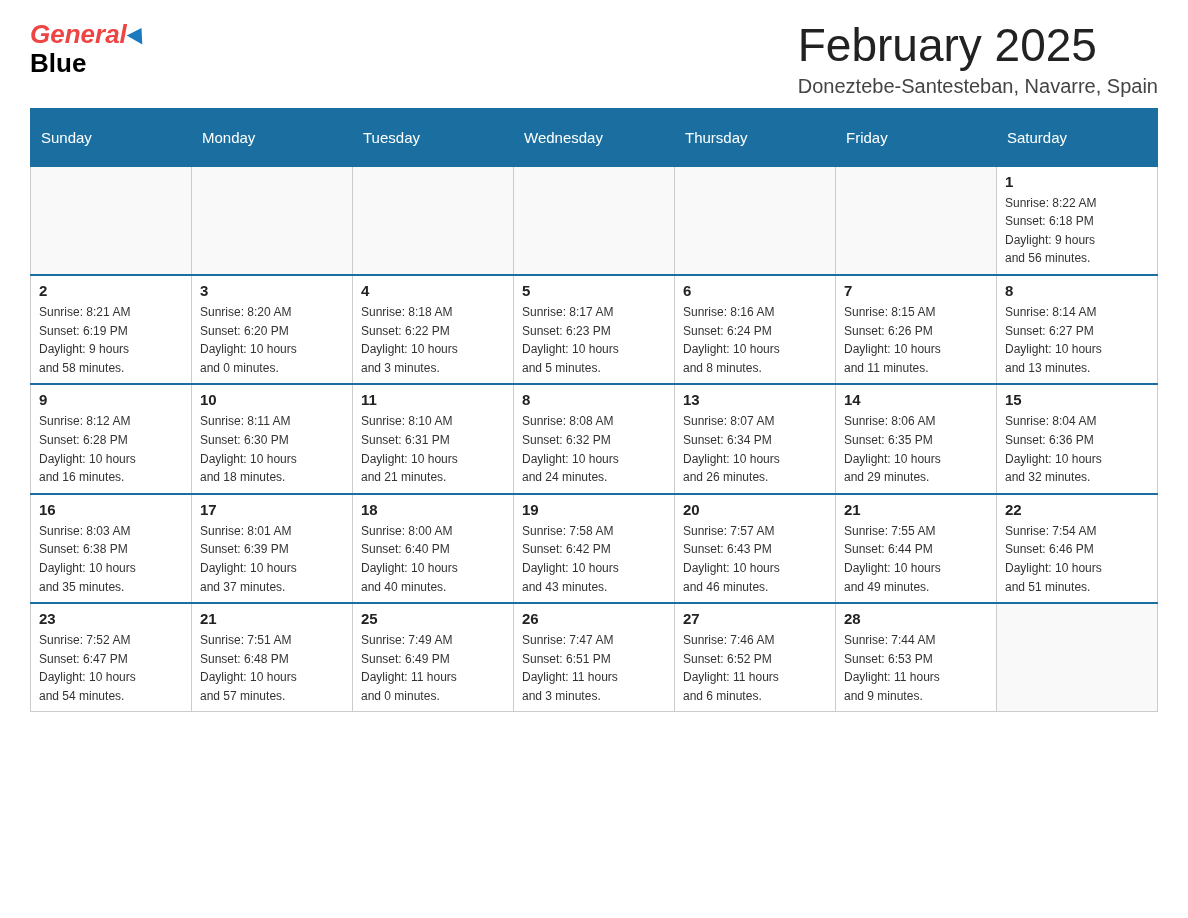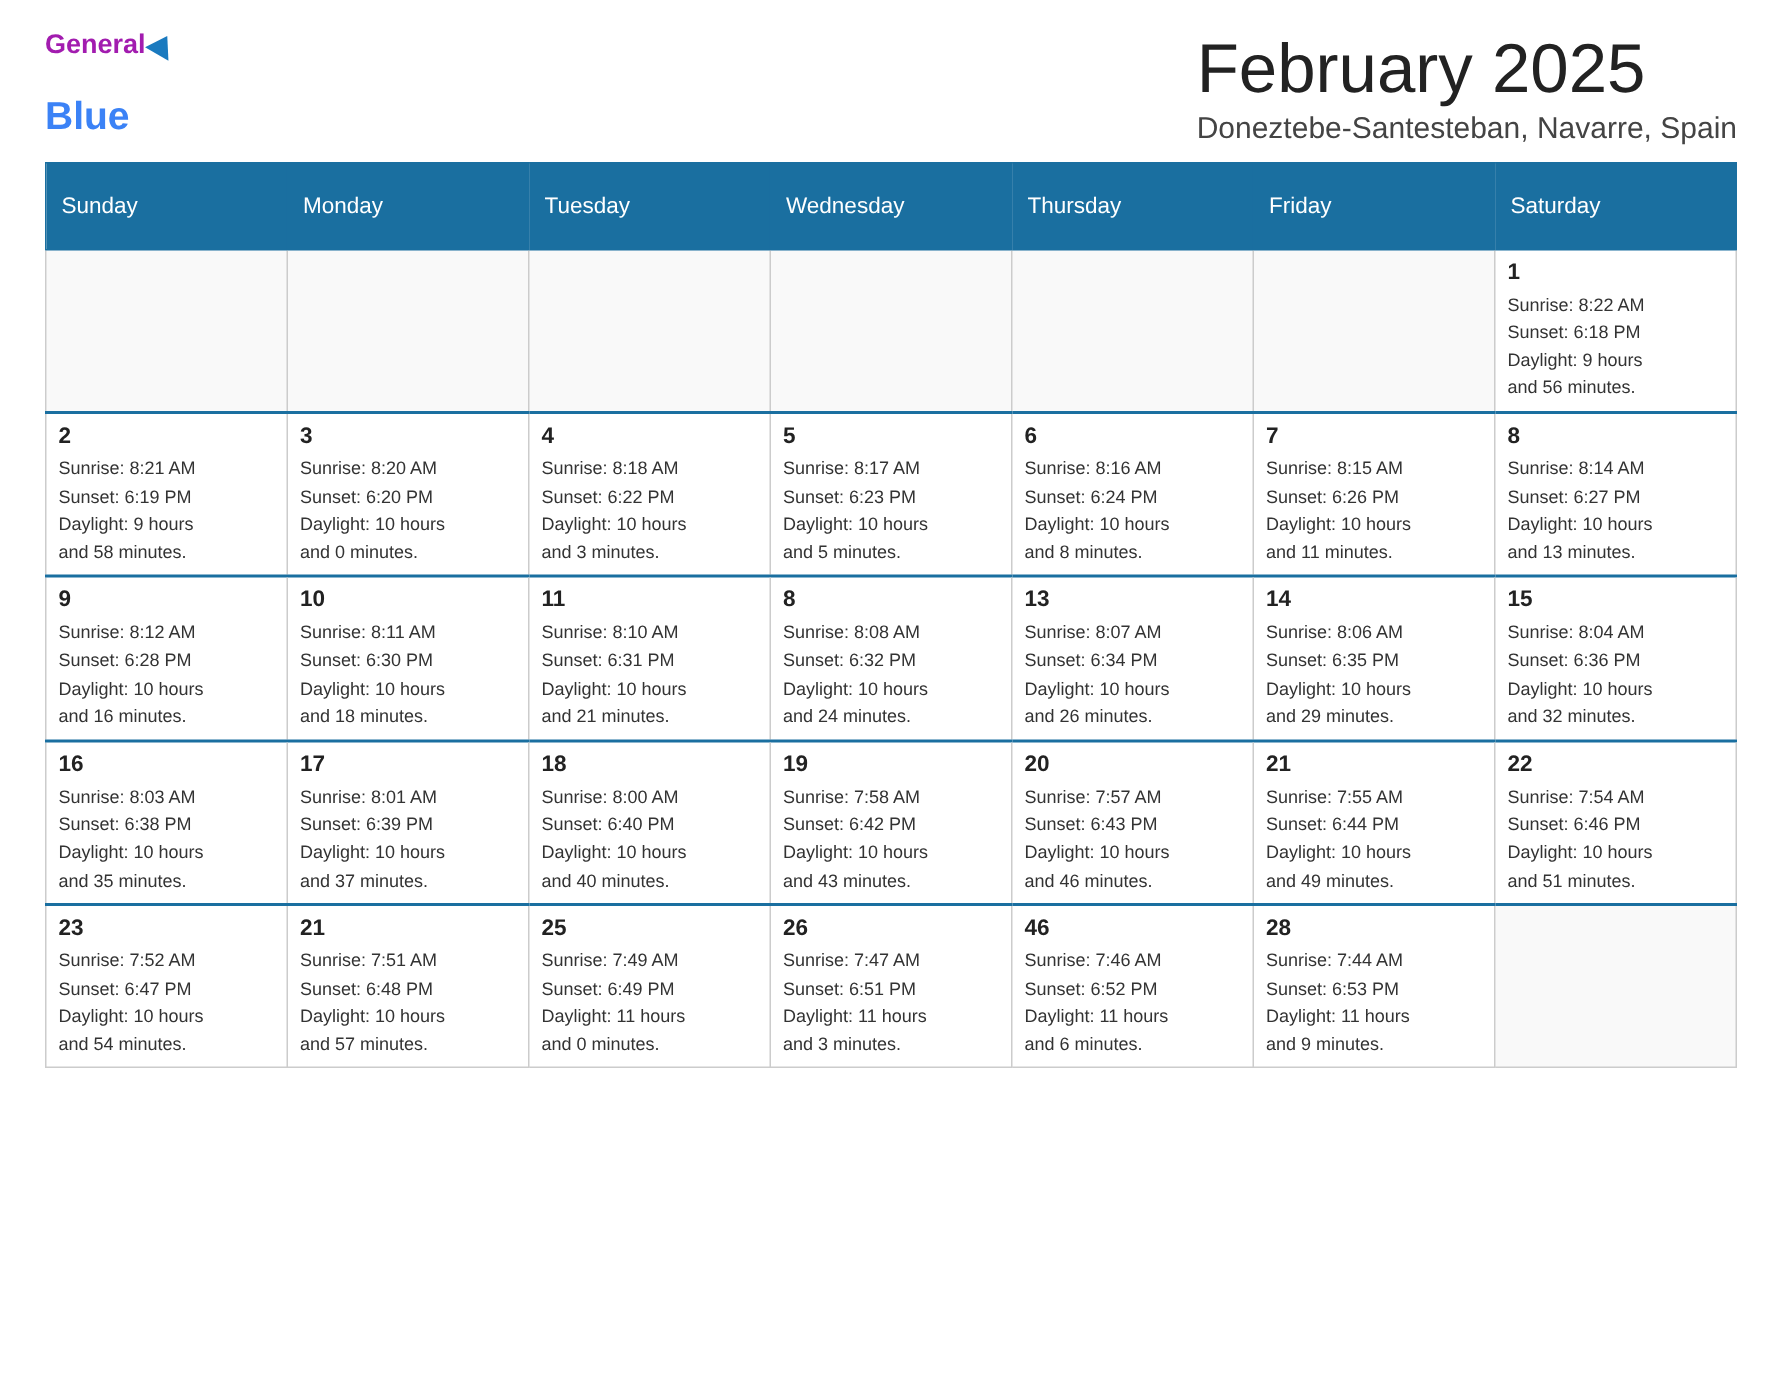--- a/index.html
+++ b/index.html
@@ -15,31 +15,31 @@
       justify-content: space-between;
       align-items: flex-start;
       margin-bottom: 10px;
     }
     .logo {
       display: flex;
       flex-direction: column;
       align-items: flex-start;
     }
     .logo-general {
-      font-size: 18px;
+      font-size: 26px;
       font-weight: bold;
-      color: #a21caf;
+      color: #ef4444;
       line-height: 1.1;
+      font-style: italic;
     }
     .logo-blue {
       font-size: 26px;
       font-weight: bold;
-      color: #3b82f6;
+      color: #000000;
       line-height: 1.1;
-      margin-top: 23px;
     }
     .logo-icon {
       display: inline-block;
       width: 0;
       height: 0;
       border-left: 9px solid transparent;
       border-right: 9px solid transparent;
       border-bottom: 14px solid #1a7abf;
       transform: rotate(30deg);
       margin-left: 2px;
@@ -247,21 +247,21 @@
         </td>
         <td>
           <div class="day-num">25</div>
           <div class="day-info">Sunrise: 7:49 AM<br>Sunset: 6:49 PM<br>Daylight: 11 hours<br>and 0 minutes.</div>
         </td>
         <td>
           <div class="day-num">26</div>
           <div class="day-info">Sunrise: 7:47 AM<br>Sunset: 6:51 PM<br>Daylight: 11 hours<br>and 3 minutes.</div>
         </td>
         <td>
-          <div class="day-num">46</div>
+          <div class="day-num">27</div>
           <div class="day-info">Sunrise: 7:46 AM<br>Sunset: 6:52 PM<br>Daylight: 11 hours<br>and 6 minutes.</div>
         </td>
         <td>
           <div class="day-num">28</div>
           <div class="day-info">Sunrise: 7:44 AM<br>Sunset: 6:53 PM<br>Daylight: 11 hours<br>and 9 minutes.</div>
         </td>
         <td class="empty-cell"></td>
       </tr>
     </tbody>
 </table>

